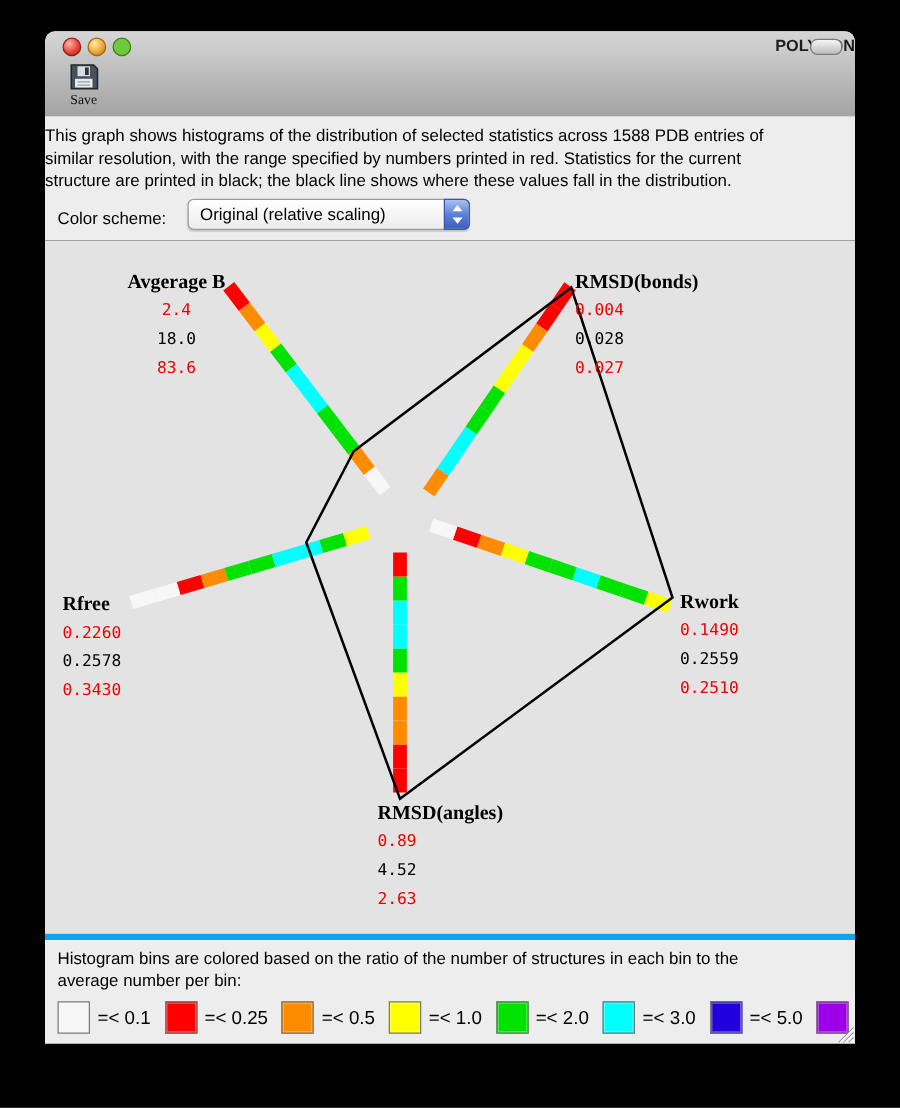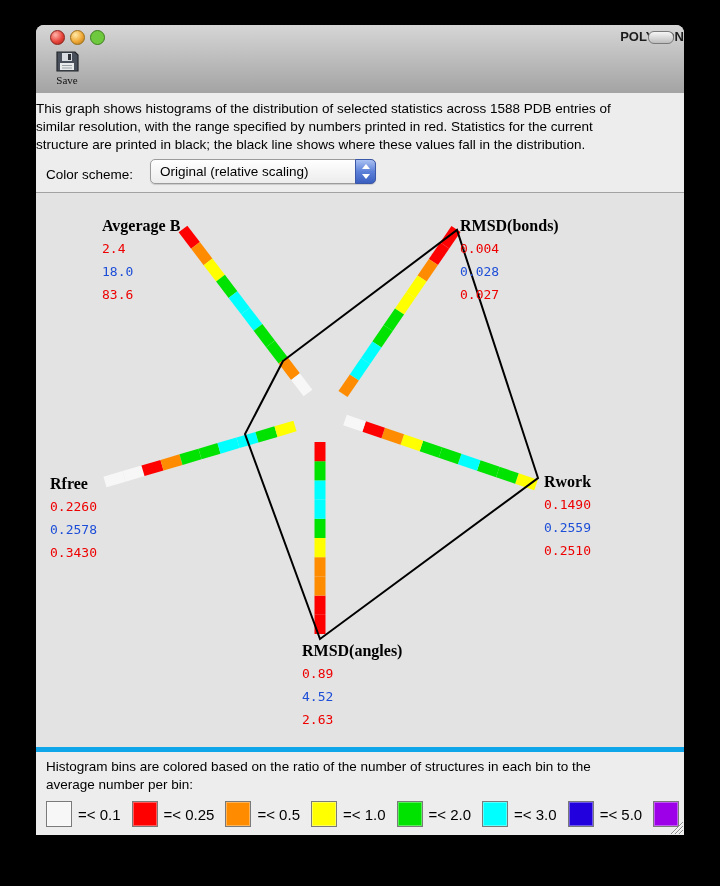--- a/index.html
+++ b/index.html
@@ -37,22 +37,22 @@
   .tri{position:absolute;left:6px;width:0;height:0;}
   .tri.up{top:4px;border-left:4px solid transparent;border-right:4px solid transparent;border-bottom:5px solid #fff;}
   .tri.down{bottom:4px;border-left:4px solid transparent;border-right:4px solid transparent;border-top:5px solid #fff;}
   
   .plot-panel{position:absolute;top:168px;left:0;right:0;height:554px;background:#e3e3e3;}
   .plot-panel svg{position:absolute;left:0;top:0;}
   .stat{position:absolute;white-space:nowrap;}
   .stat-name{font-family:"Liberation Serif",serif;font-weight:bold;font-size:16px;color:#000;line-height:23px;}
   .stat-line{font-family:"DejaVu Sans Mono",monospace;font-size:13px;line-height:23px;}
   .v-red{color:#ee0000;}
-  .v-black{color:#1d4ed8;}
-  .stat-avgb{left:66px;top:21px;}
+  .v-black{color:#000000;}
+  .stat-avgb{left:66px;top:21px;text-align:center;}
   .stat-bonds{left:424px;top:21px;}
   .stat-rwork{left:508px;top:277px;}
   .stat-angles{left:242px;top:446px;margin-left:24px;}
   .stat-rfree{left:14px;top:279px;}
   
   .footer-panel{position:absolute;top:722px;left:0;right:0;height:83px;background:#ededed;
                 border-top:5px solid #0ea5e9;}
   .footer-text{padding:6px 8px 0 10px;font-size:13.5px;line-height:18px;color:#000;}
   .legend-row{position:absolute;left:10px;top:49px;display:flex;align-items:center;}
   .legend-item{display:flex;align-items:center;margin-right:11px;}

